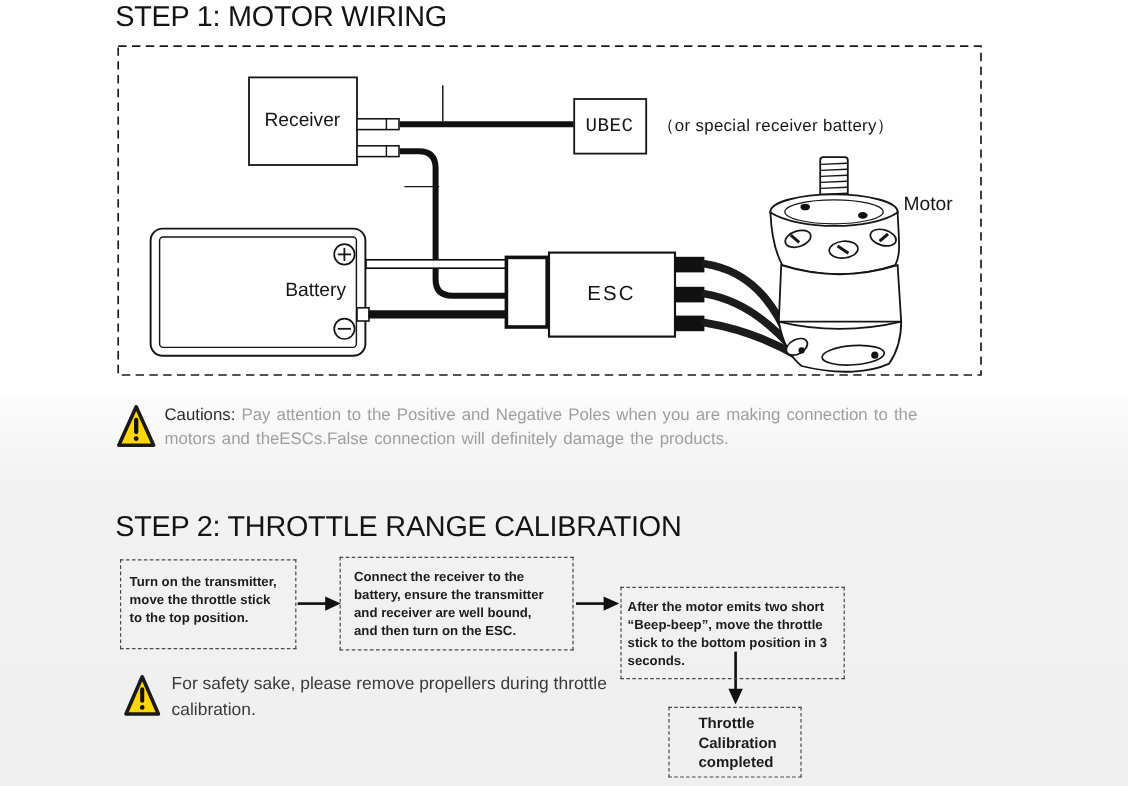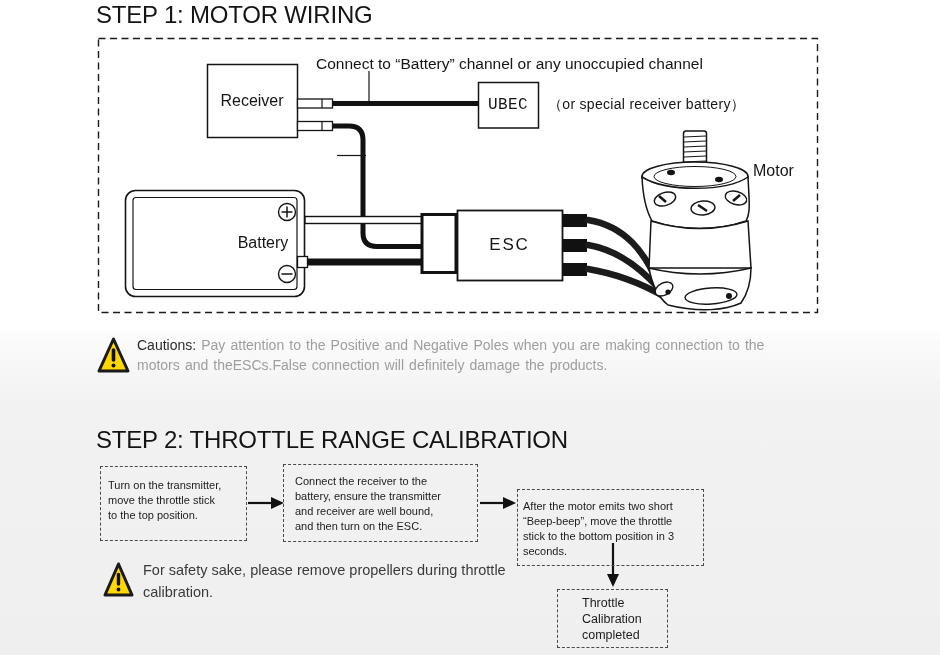--- a/index.html
+++ b/index.html
@@ -38,21 +38,21 @@
     font-size:14px;line-height:19.5px;word-spacing:1.2px;
   }
   .caution .prefix{color:#2b2b2b;}
   .caution .body{color:#9e9e9e;white-space:pre-line;}
   .safety-note{
     position:absolute;left:143px;top:560px;width:430px;
     font-size:14.5px;line-height:21.5px;color:#3a3a3a;white-space:pre-line;
   }
   .flow-box{
     position:absolute;box-sizing:border-box;border:1px dashed #4a4a4a;
-    font-weight:normal;font-size:11px;line-height:15px;color:#1c1c1c;
+    font-weight:bold;font-size:11px;line-height:15px;color:#1c1c1c;
     white-space:pre-line;
   }
   #flow-box-1{left:100px;top:466px;width:147px;height:75px;padding:11px 3px 0 7px;}
   #flow-box-2{left:283px;top:464px;width:195px;height:78px;padding:9px 3px 0 11px;}
   #flow-box-3{left:517px;top:465px;width:187px;height:77px;padding:9px 3px 0 5px;margin-top:24px;}
   #flow-box-4{left:557px;top:589px;width:111px;height:59px;padding:5px 3px 0 24px;font-size:12.5px;line-height:16px;}
   .warn{position:absolute;}
 </style>
 </head>
 <body>
@@ -161,21 +161,20 @@
       <polygon points="607,574 619,574 613,587" stroke="none"></polygon>
     </g>
   </svg>
 
   <div class="box-label" id="receiver-label">Receiver</div>
   <div class="box-label" id="ubec-label">UBEC</div>
   <div class="box-label" id="battery-label">Battery</div>
   <div class="box-label" id="esc-label">ESC</div>
   <div class="box-label" id="motor-label">Motor</div>
 
-  <div class="dlabel" id="battery-channel-note">Connect to “Battery” channel or any unoccupied channel</div>
   <div class="dlabel" id="ubec-note">（or special receiver battery）</div>
 
   <svg class="warn" style="left:97px;top:336px" width="33" height="38" viewBox="0 0 33 38">
     <polygon points="16.5,3 31,35 2,35" fill="#FFD703" stroke="#1a1a1a" stroke-width="3" stroke-linejoin="round"></polygon>
     <line x1="16.5" y1="14" x2="16.5" y2="24" stroke="#111" stroke-width="3.6" stroke-linecap="round"></line>
     <circle cx="16.5" cy="29.5" r="2" fill="#111"></circle>
   </svg>
   <div class="caution">
     <span class="prefix">Cautions:</span>
     <span> </span>

